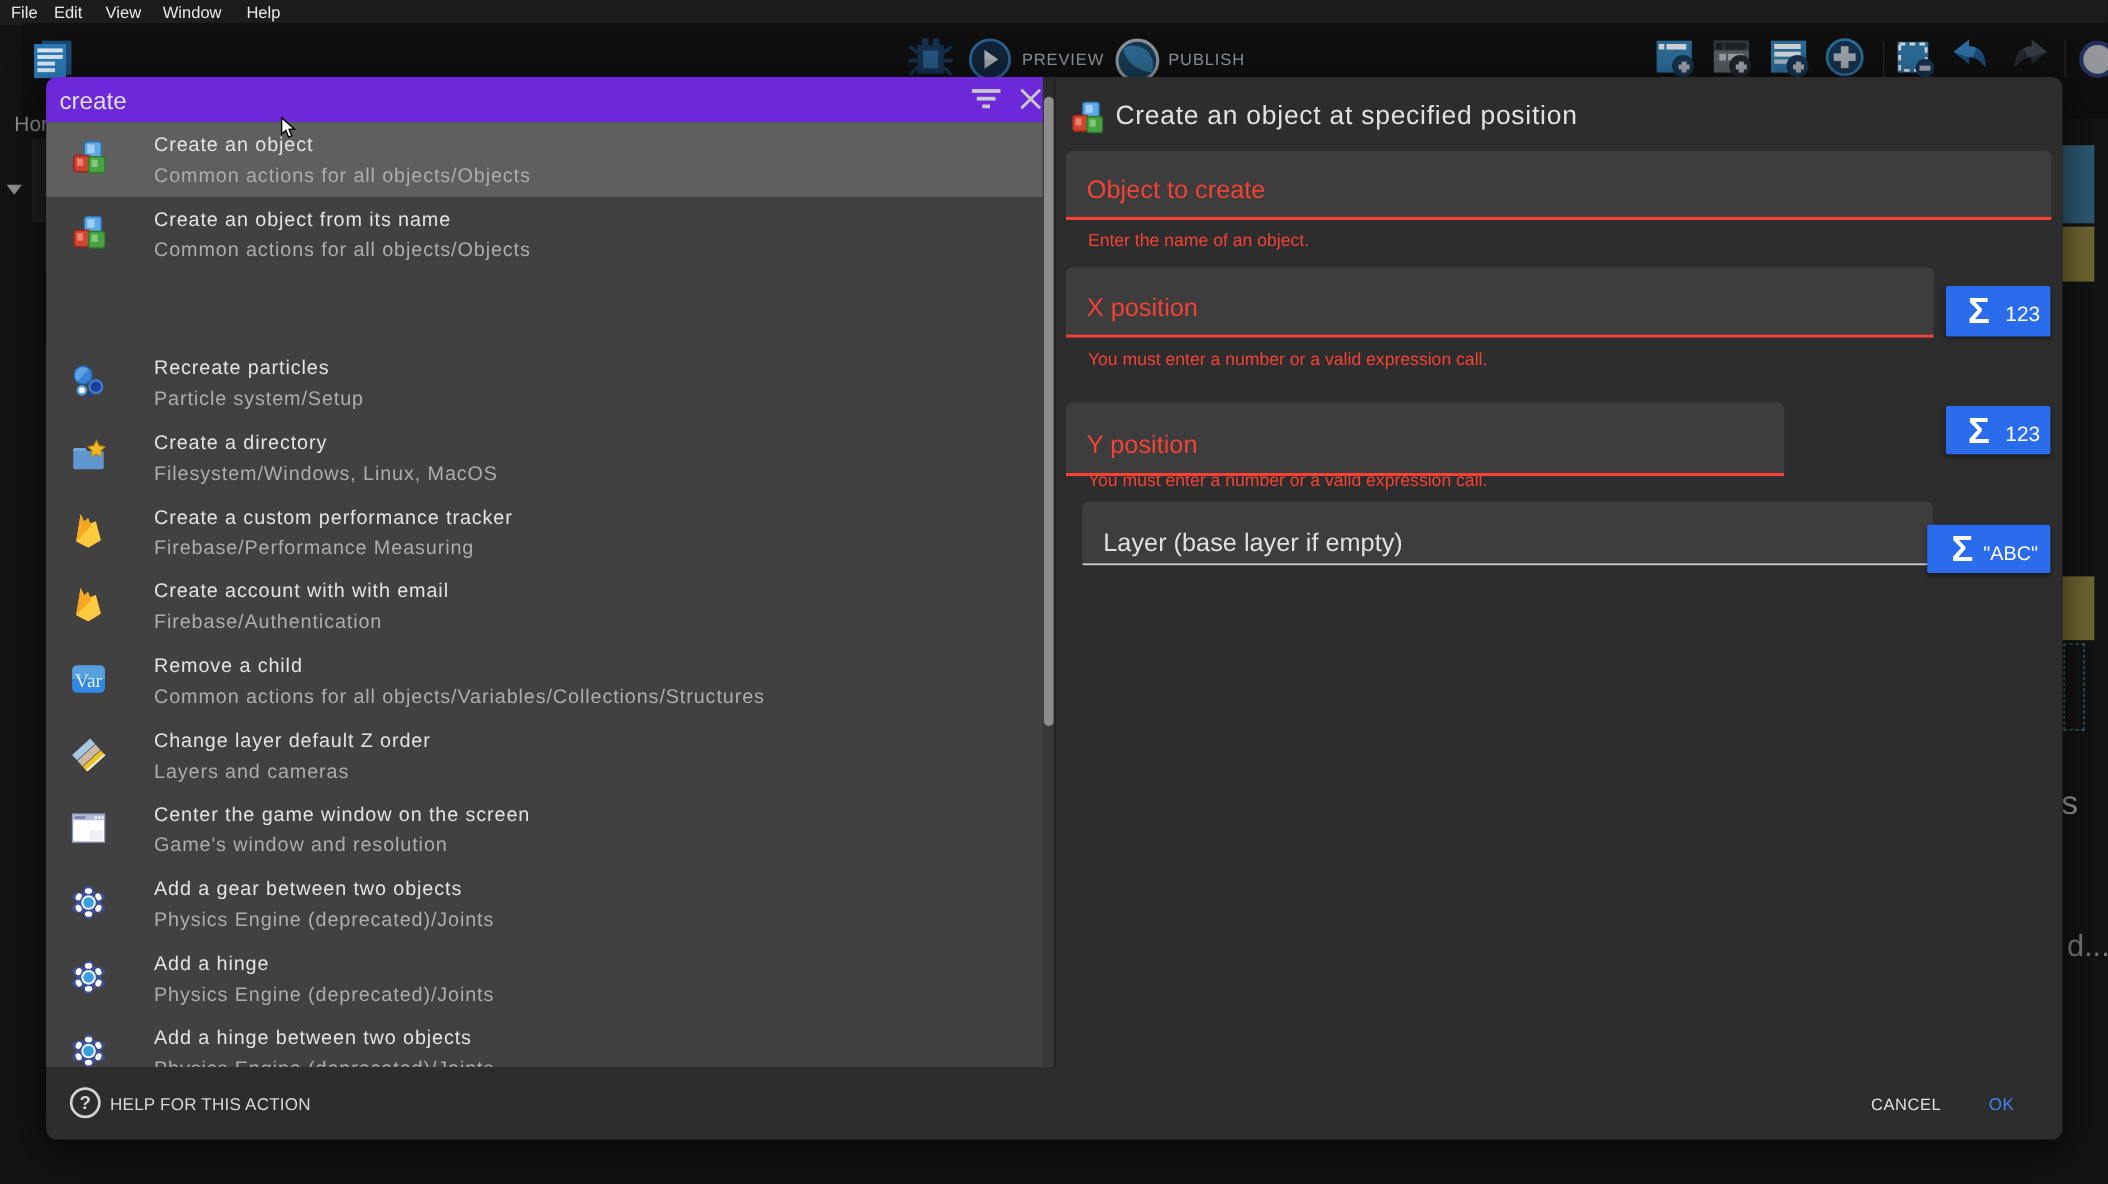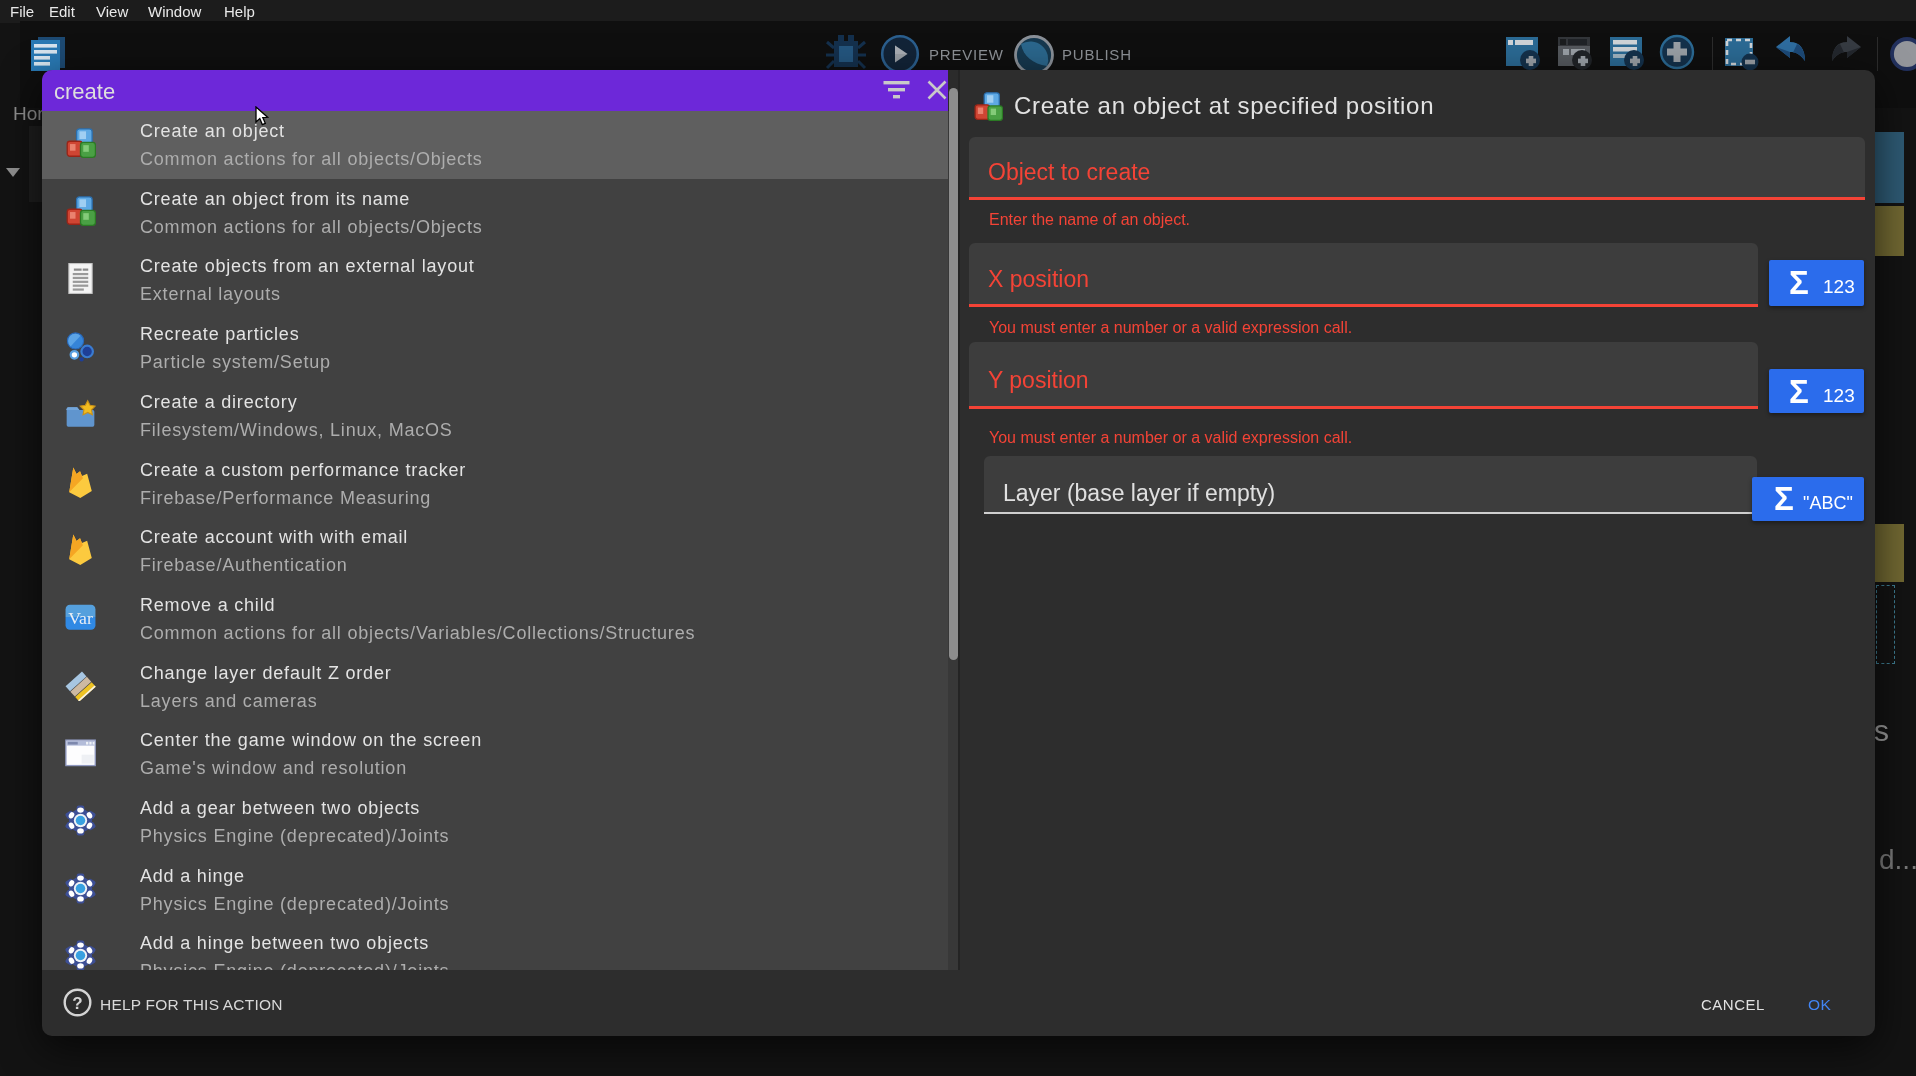--- a/index.html
+++ b/index.html
@@ -182,34 +182,20 @@
 <rect x="10.5" y="0.8" width="14" height="14" rx="2.5" fill="#5ea9e4" stroke="#2b6fae" stroke-width="1.2"></rect>
 <rect x="13" y="3" width="6" height="7" fill="#a7d3f3" opacity="0.9"></rect>
 <rect x="2" y="12" width="13.5" height="13.5" rx="2.5" fill="#cf4533" stroke="#992417" stroke-width="1.2"></rect>
 <rect x="4.5" y="14.5" width="5" height="6" fill="#ef8d7a" opacity="0.85"></rect>
 <rect x="14" y="13" width="13.5" height="13.5" rx="2.5" fill="#4aa044" stroke="#2b7a24" stroke-width="1.2"></rect>
 <rect x="16.5" y="15.5" width="5" height="6" fill="#8ed283" opacity="0.85"></rect>
 </svg></div>
         <div class="t1">Create an object from its name</div>
         <div class="t2">Common actions for all objects/Objects</div>
       </div>
-    <div class="row" style="top:176.4px">
-        <div class="ic"><svg viewBox="0 0 28 28" width="31" height="31">
-<rect x="3.5" y="0.5" width="21" height="27" fill="#f4f4f4" stroke="#c2c2c2" stroke-width="1"></rect>
-<rect x="8" y="5" width="7" height="2" fill="#8a8a8a"></rect>
-            <rect x="16" y="5" width="5" height="2" fill="#8a8a8a"></rect>
-<rect x="7" y="9" width="14" height="2" fill="#9a9a9a"></rect>
-<rect x="7" y="12.5" width="14" height="2" fill="#9a9a9a"></rect>
-<rect x="7" y="16" width="14" height="2" fill="#9a9a9a"></rect>
-<rect x="7" y="19.5" width="14" height="2" fill="#9a9a9a"></rect>
-<rect x="7" y="23" width="10" height="2" fill="#9a9a9a"></rect>
-</svg></div>
-        <div class="t1">Create objects from an external layout</div>
-        <div class="t2">External layouts</div>
-      </div>
     <div class="row" style="top:244.1px">
         <div class="ic"><svg viewBox="0 0 28 28" width="31" height="31">
 <circle cx="9.5" cy="9" r="7.3" fill="#3584d8" stroke="#2968b8" stroke-width="1"></circle>
 <path d="M4.5 4.5 A7 7 0 0 1 14 4.2 L5 14 A7 7 0 0 1 4.5 4.5 Z" fill="#5ca4e6"></path>
 <circle cx="20" cy="18.5" r="5.2" fill="#1e3f97" stroke="#3a7bd0" stroke-width="2"></circle>
 <circle cx="8.5" cy="21.5" r="3.4" fill="#ffffff" stroke="#5aa0e0" stroke-width="2"></circle>
 <circle cx="15" cy="25.5" r="2" fill="#1e3f97"></circle>
 </svg></div>
         <div class="t1">Recreate particles</div>
         <div class="t2">Particle system/Setup</div>
@@ -388,21 +374,21 @@
       </div>
 <div class="helper" style="left:29px;top:141px">Enter the name of an object.</div>
 <div class="field red" style="left:9px;top:173px;width:789px;height:64px">
         <div class="lbl redlbl" style="top:23px">X position</div>
       </div>
 <div class="sigbtn" style="left:809px;top:190px;width:95px;height:46px">
 <div class="sg" style="left:20px;top:4px">Σ</div>
         <div class="nm" style="left:54px;top:16px">123</div>
       </div>
 <div class="helper" style="left:29px;top:249px">You must enter a number or a valid expression call.</div>
-<div class="field red" style="left:9px;top:272px;width:789px;height:67px">
+<div class="field red" style="left:9px;top:296px;width:653px;height:67px">
         <div class="lbl redlbl" style="top:25px">Y position</div>
       </div>
 <div class="sigbtn" style="left:809px;top:299px;width:95px;height:44px">
 <div class="sg" style="left:20px;top:4px">Σ</div>
         <div class="nm" style="left:54px;top:16px">123</div>
       </div>
 <div class="helper" style="left:29px;top:359px">You must enter a number or a valid expression call.</div>
 <div class="field white" style="left:24px;top:386px;width:773px;height:58px">
         <div class="lbl whitelbl" style="top:24px">Layer (base layer if empty)</div>
       </div>

